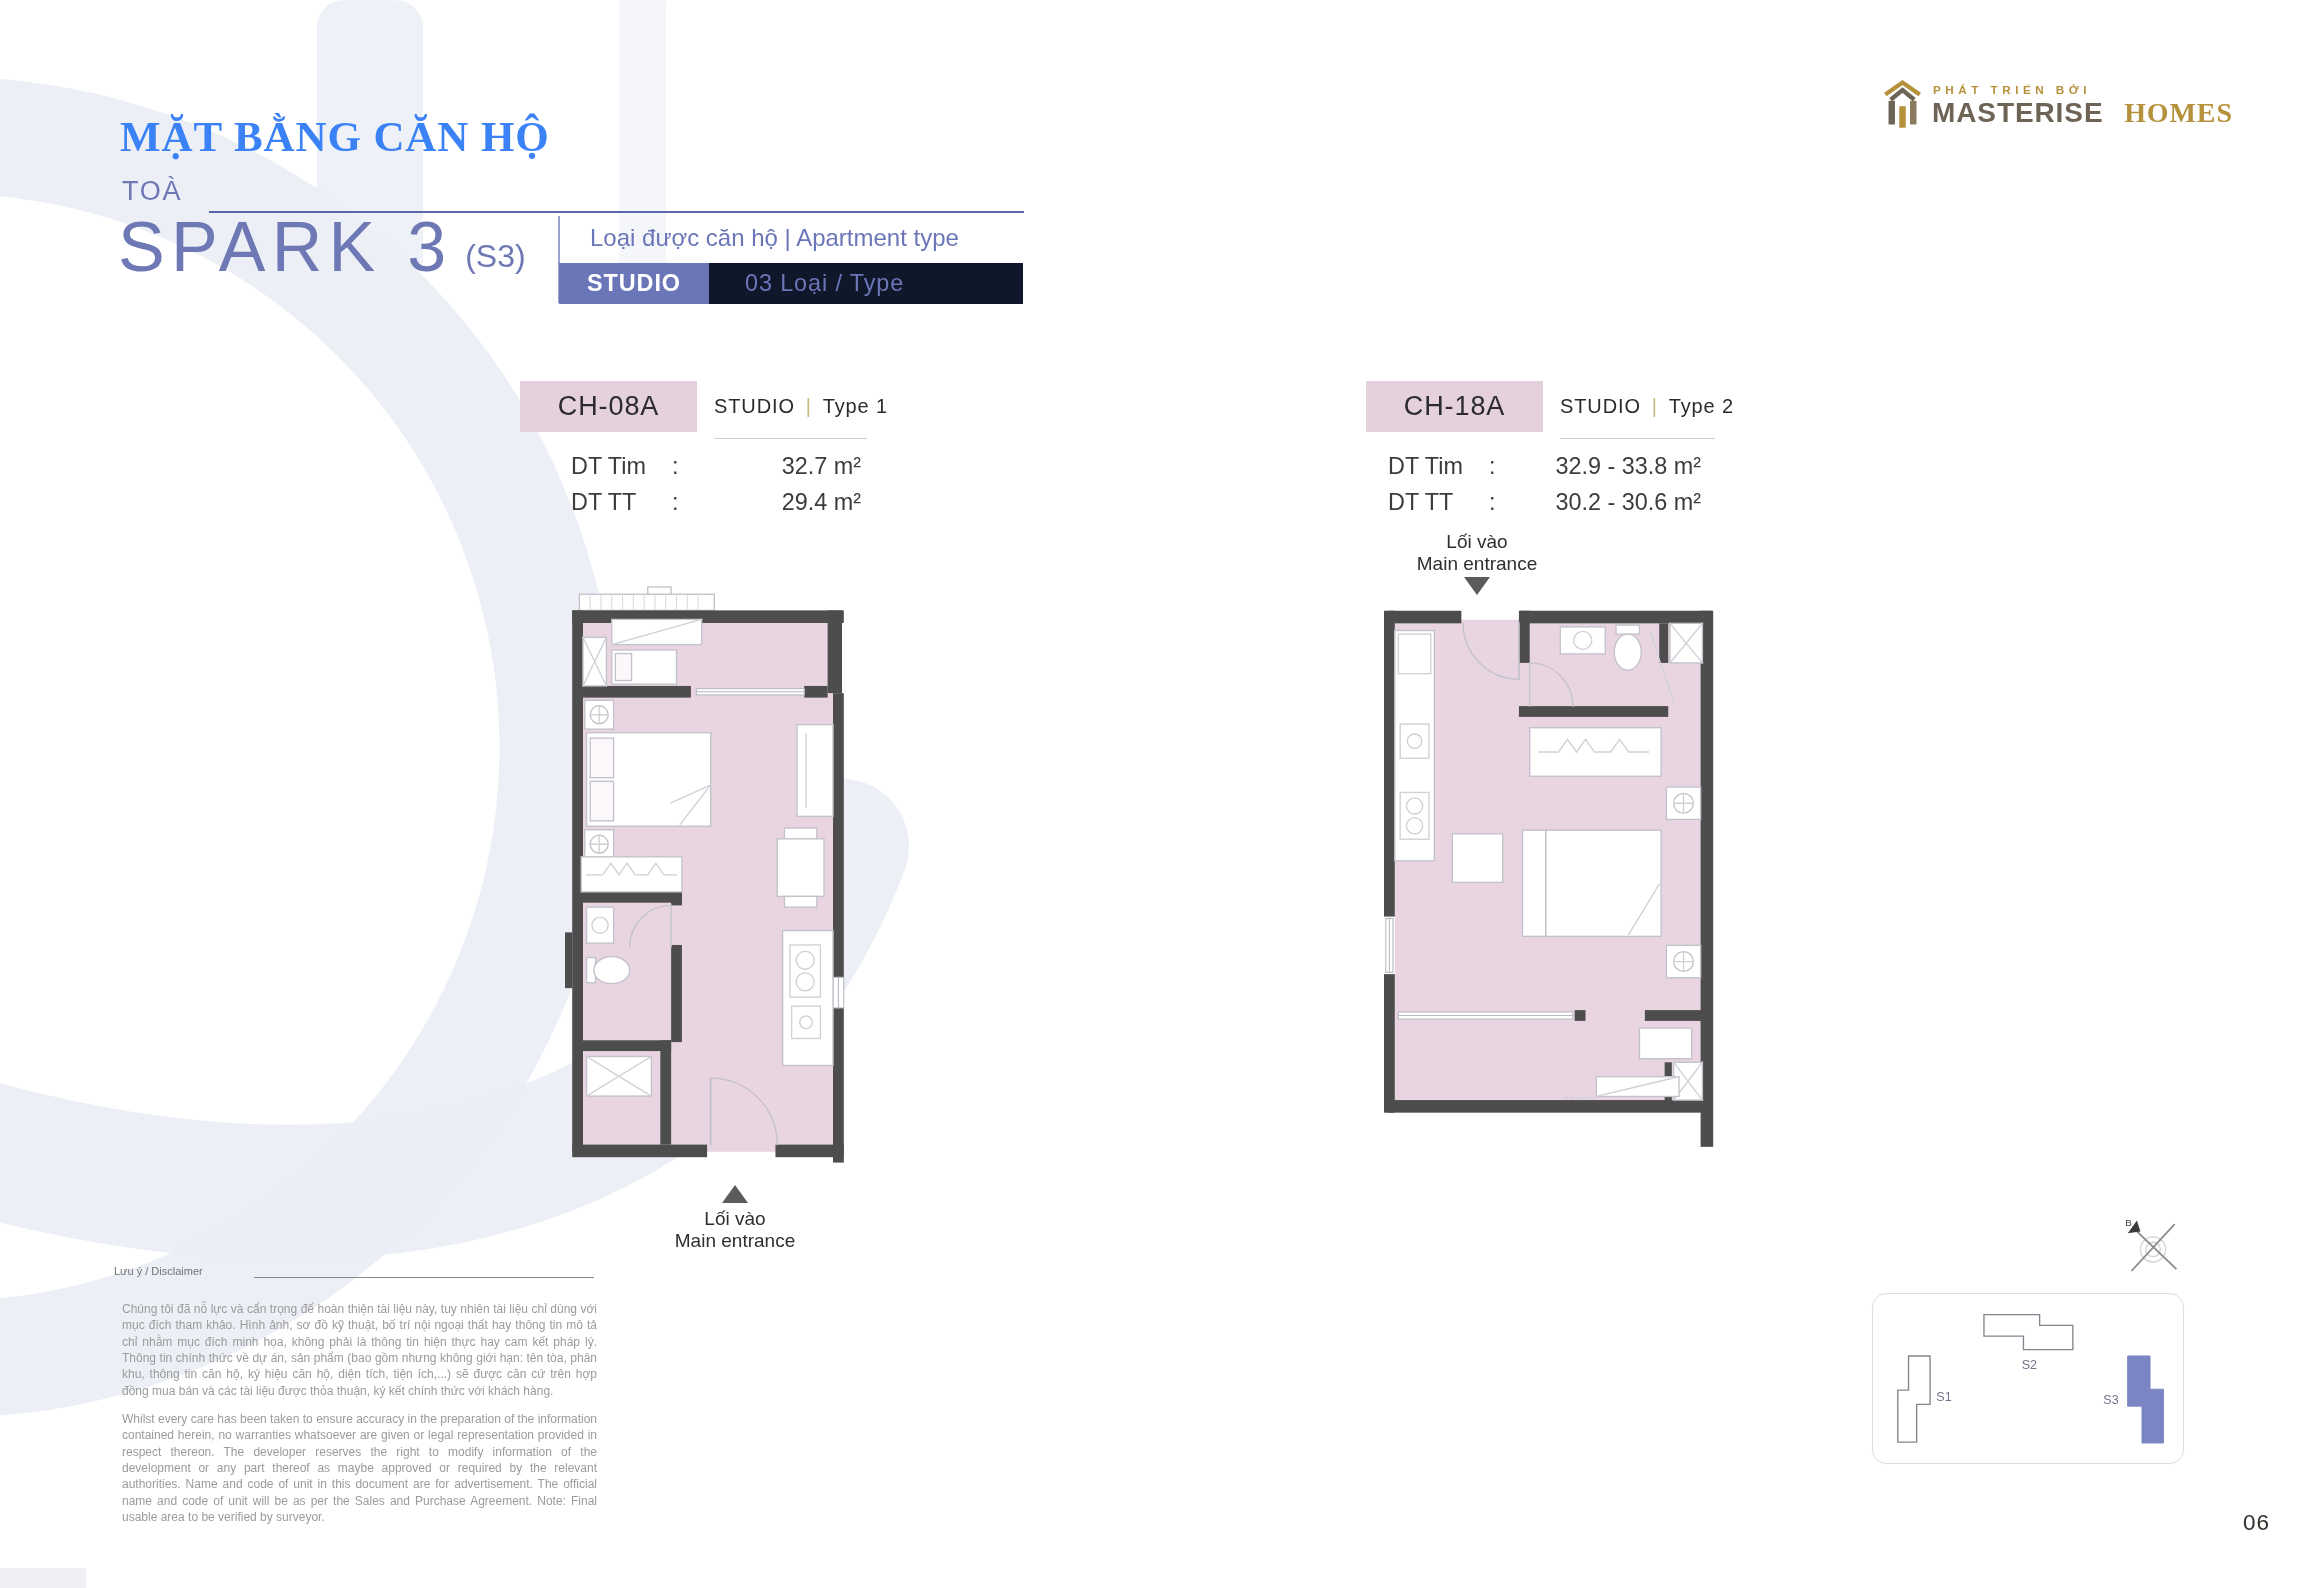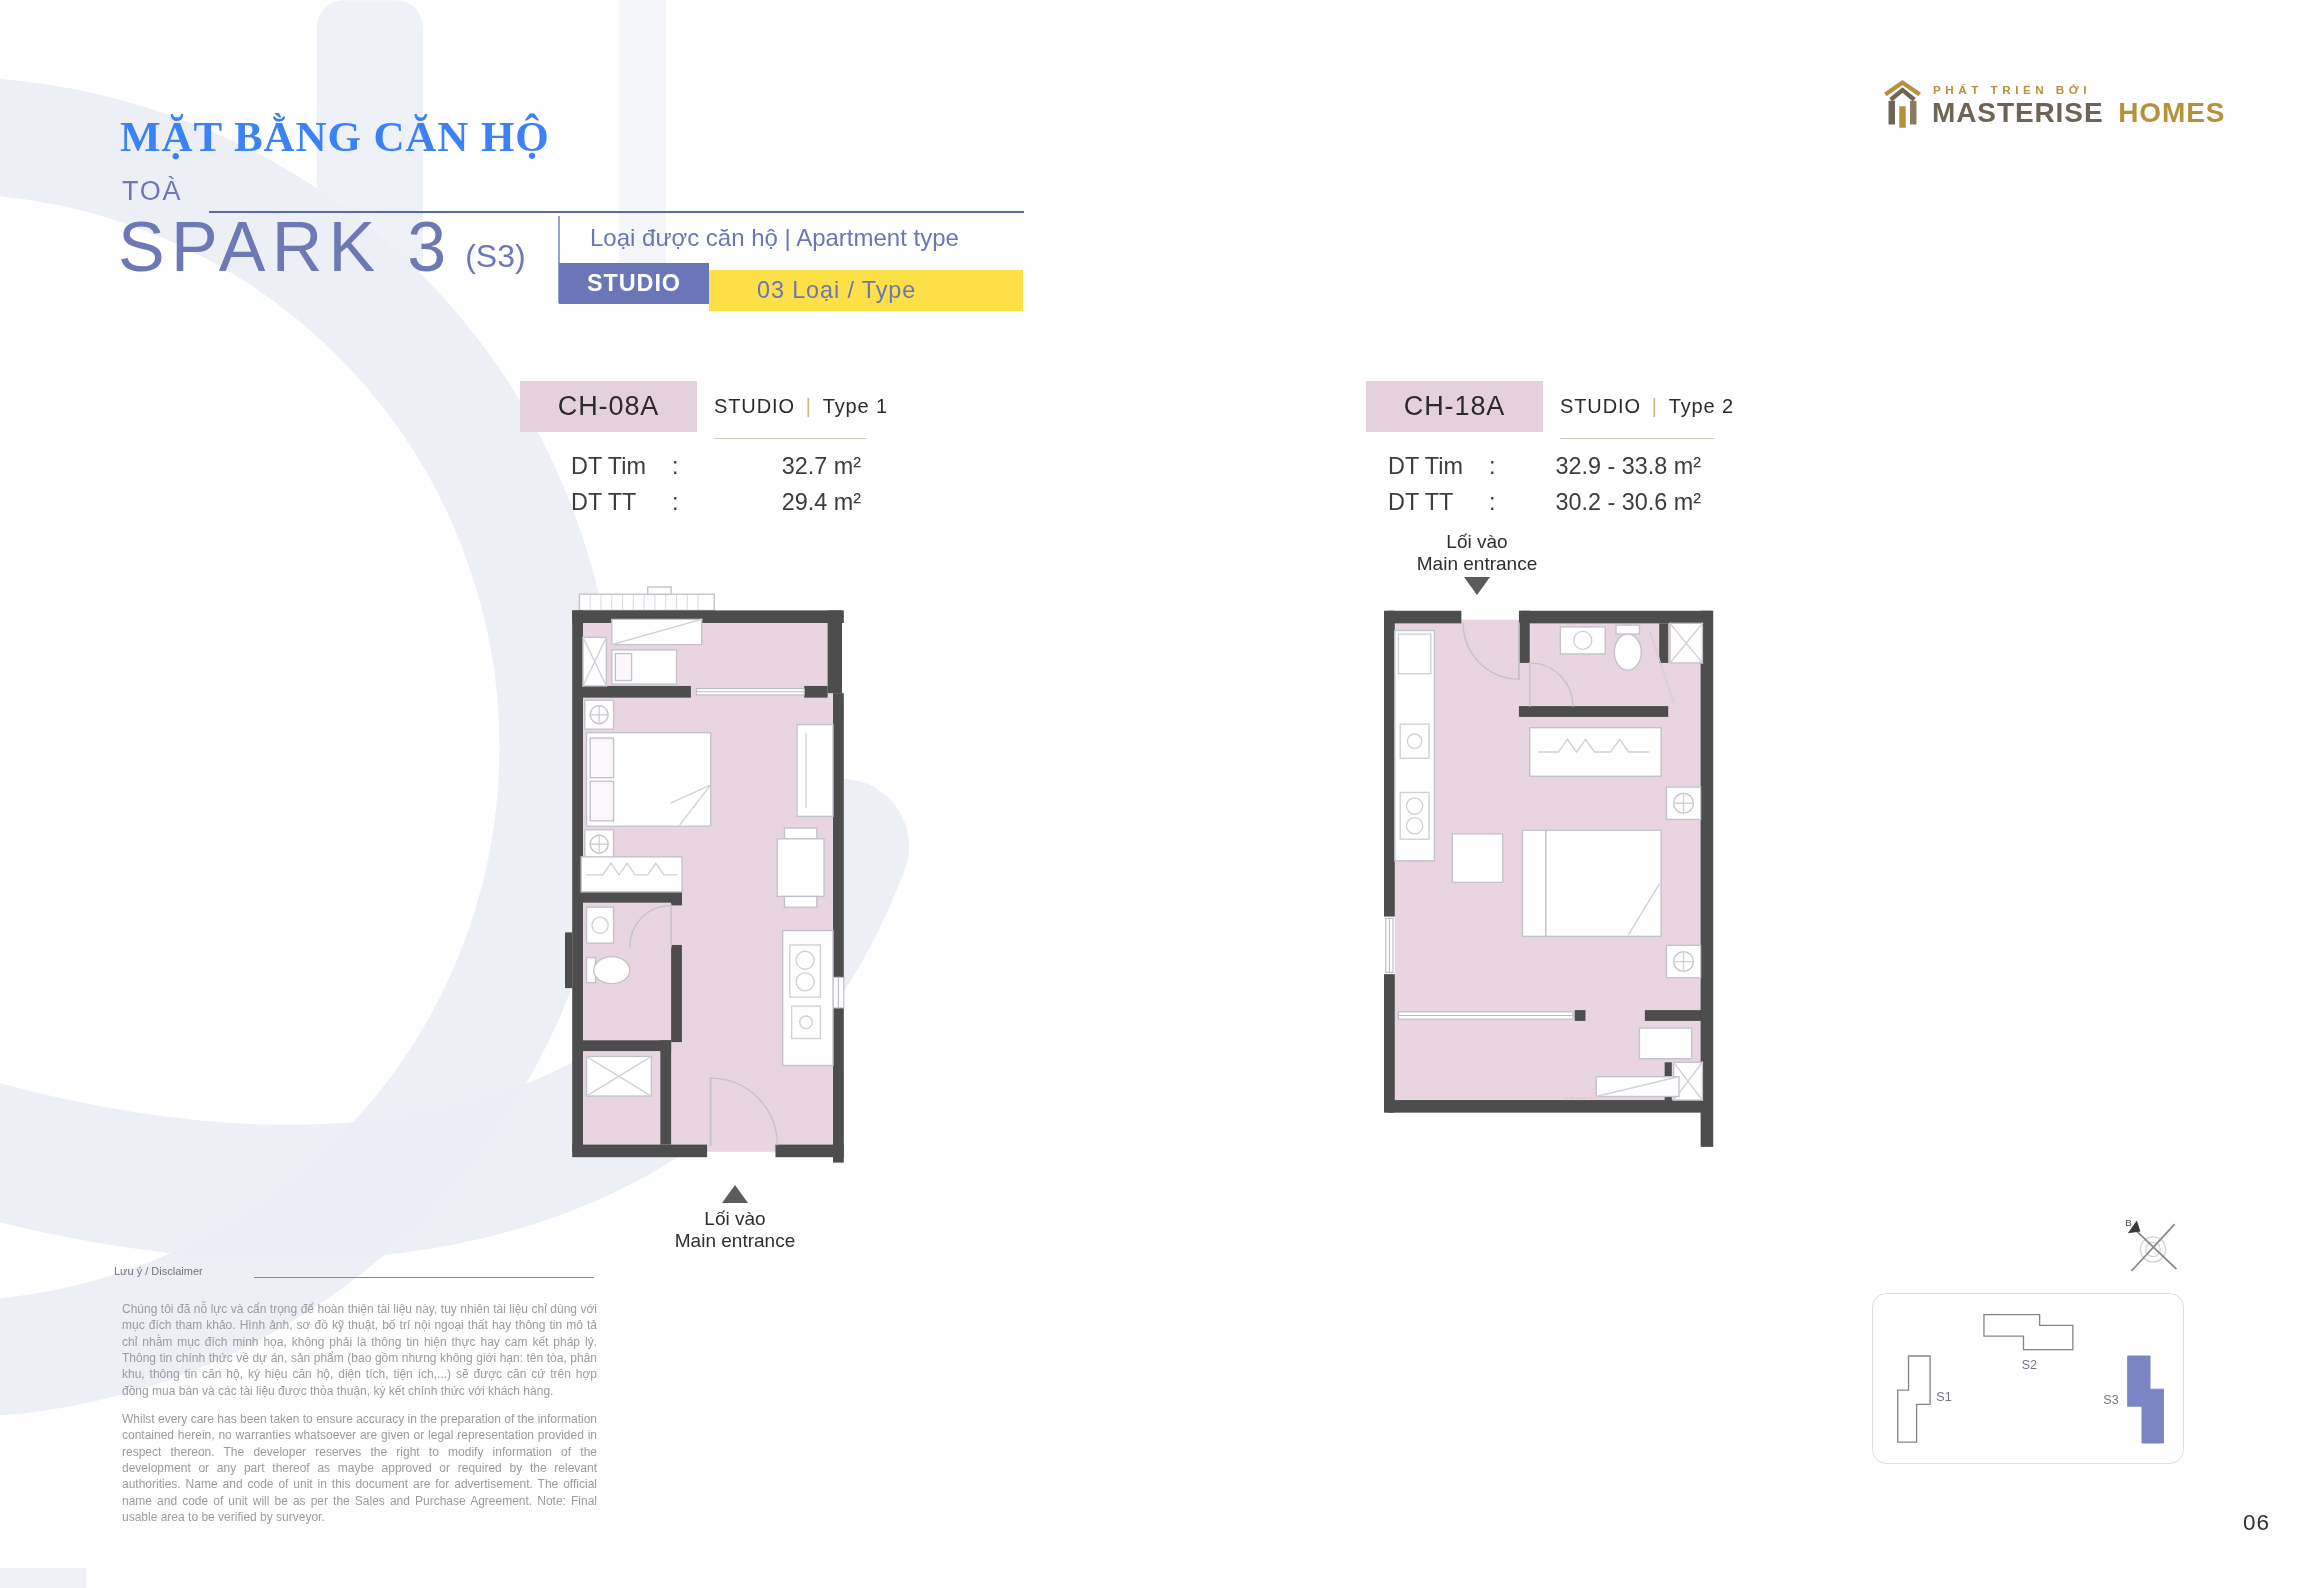--- a/index.html
+++ b/index.html
@@ -17,27 +17,27 @@
   .building-label{position:absolute;left:122px;top:176px;font-size:27px;font-weight:400;
       letter-spacing:1.8px;color:#6d78b4;}
   .toa-line{position:absolute;left:209px;top:211px;width:815px;height:1.8px;background:#5b67a8;}
   .building-name{position:absolute;left:118px;top:212px;display:flex;align-items:flex-end;}
   .building-name .big{font-size:70px;font-weight:200;letter-spacing:6.3px;color:#6d78b4;line-height:1;}
   .building-name .code{font-size:32px;font-weight:300;color:#6d78b4;margin-left:12.6px;padding-bottom:7.2px;}
   .vdiv{position:absolute;left:558px;top:216px;width:1.8px;height:87px;background:#9aa2cf;}
   .apt-label{position:absolute;left:590px;top:224px;font-size:24px;color:#6b76b9;}
   .studio-badge{position:absolute;left:559px;top:263px;width:150px;height:41px;background:#6b76b9;
       color:#ffffff;font-size:23.4px;font-weight:700;letter-spacing:0.9px;display:flex;align-items:center;justify-content:center;}
-  .type-chip{position:absolute;left:709px;top:270px;width:314px;height:41px;background:#fde047;
-      color:#6b76b9;font-size:23.4px;display:flex;align-items:center;padding-left:48px;box-sizing:border-box;letter-spacing:0.9px;}
+  .type-chip{position:absolute;left:709px;top:263px;width:314px;height:41px;background:#0f172a;
+      color:#6b76b9;font-size:23.4px;display:flex;align-items:center;padding-left:36px;box-sizing:border-box;letter-spacing:0.9px;}
   .logo-tagline{position:absolute;left:1933px;top:83px;font-size:11.7px;font-weight:700;
       letter-spacing:4.5px;color:#b5913c;}
   .logo-name{position:absolute;left:1932px;top:97px;font-size:28px;font-weight:700;letter-spacing:0.9px;white-space:nowrap;}
   .logo-name .primary{color:#6e6455;}
-  .logo-name .secondary{color:#b5913c;margin-left:6px;}
+  .logo-name .secondary{color:#b5913c;margin-left:12px;font-family:Liberation Serif, serif;}
 
   
   .unit-badge{position:absolute;width:177px;height:51px;background:#e5d0de;color:#2b2b2b;
       font-size:27px;letter-spacing:0.9px;display:flex;align-items:center;justify-content:center;}
   .type-line{position:absolute;height:51px;display:flex;align-items:center;font-size:20px;color:#2b2b2b;letter-spacing:0.9px;}
   .type-line .sep{color:#c8b87e;margin:0 10.8px;font-weight:300;}
   .type-underline{position:absolute;height:0.9px;background:#d6d0c4;}
   .area-row{position:absolute;display:flex;font-size:23.4px;color:#3c3c3c;}
   .a-lbl{width:101px;}
   .a-col{width:36px;}

